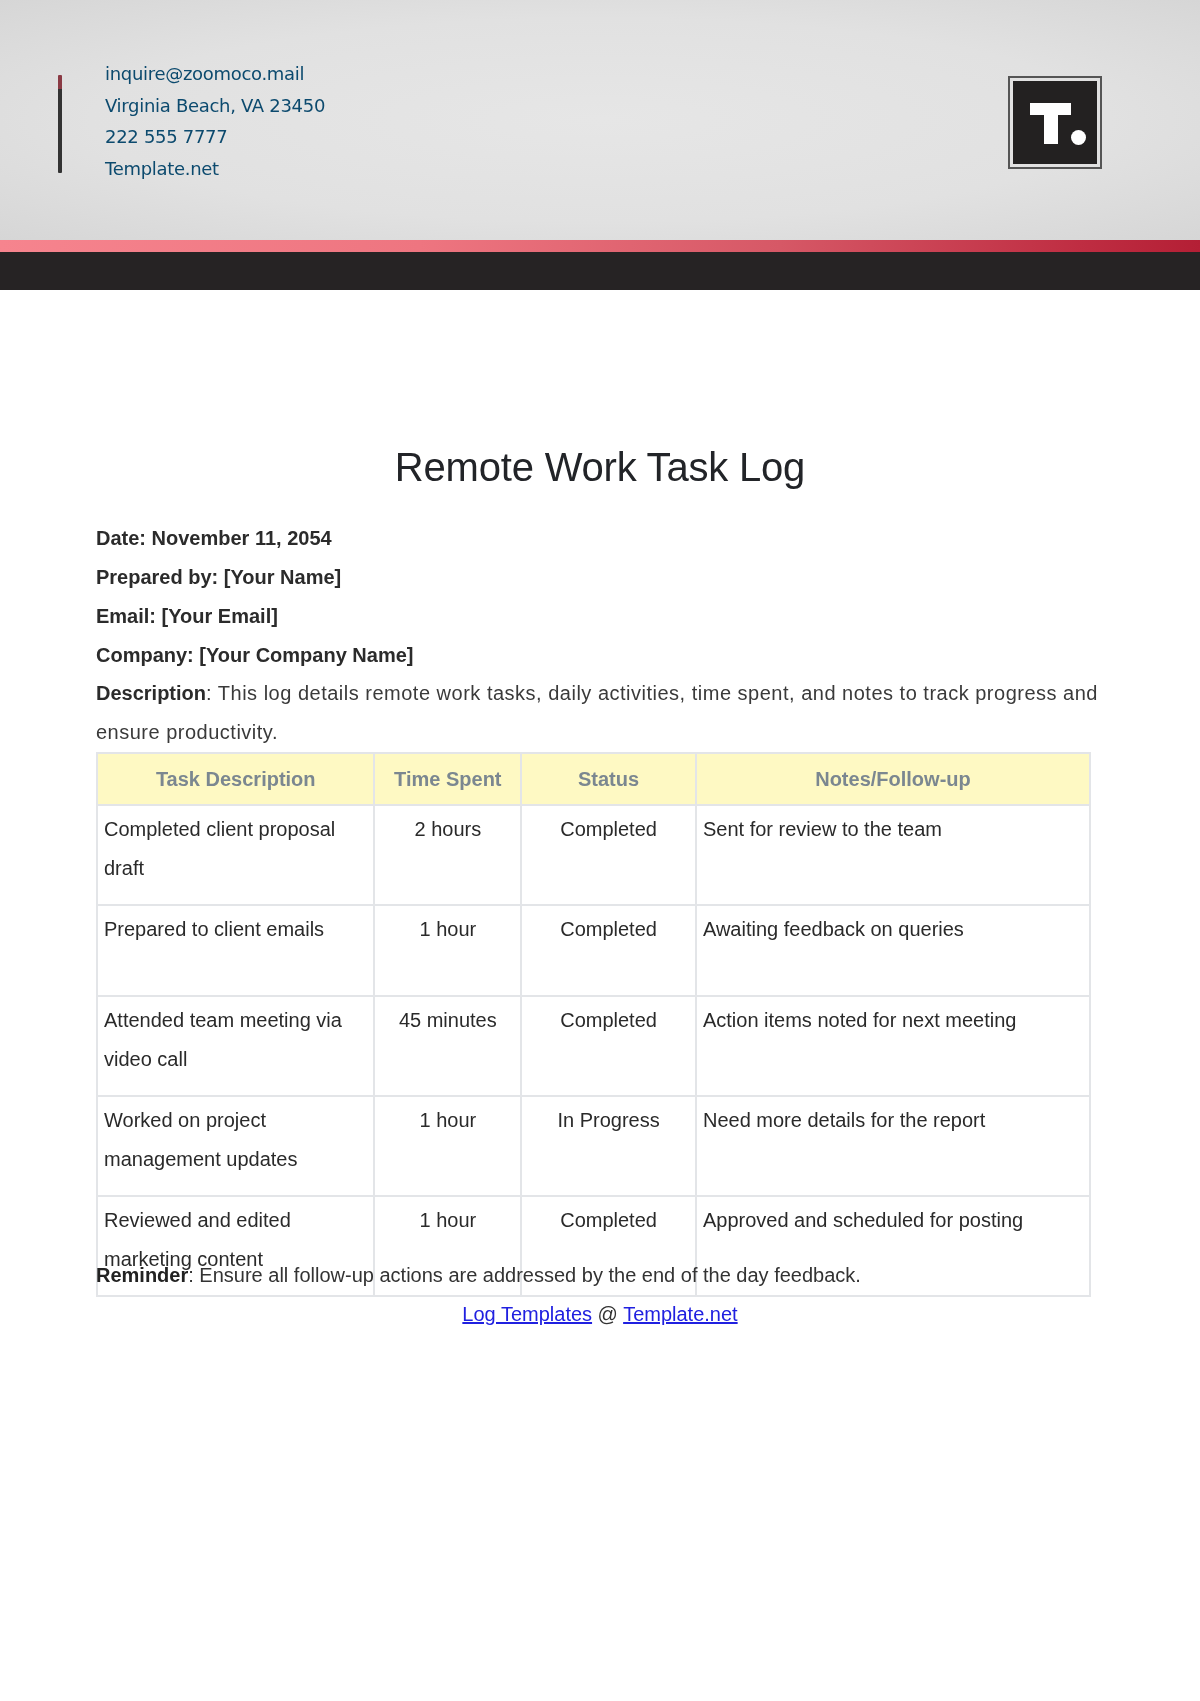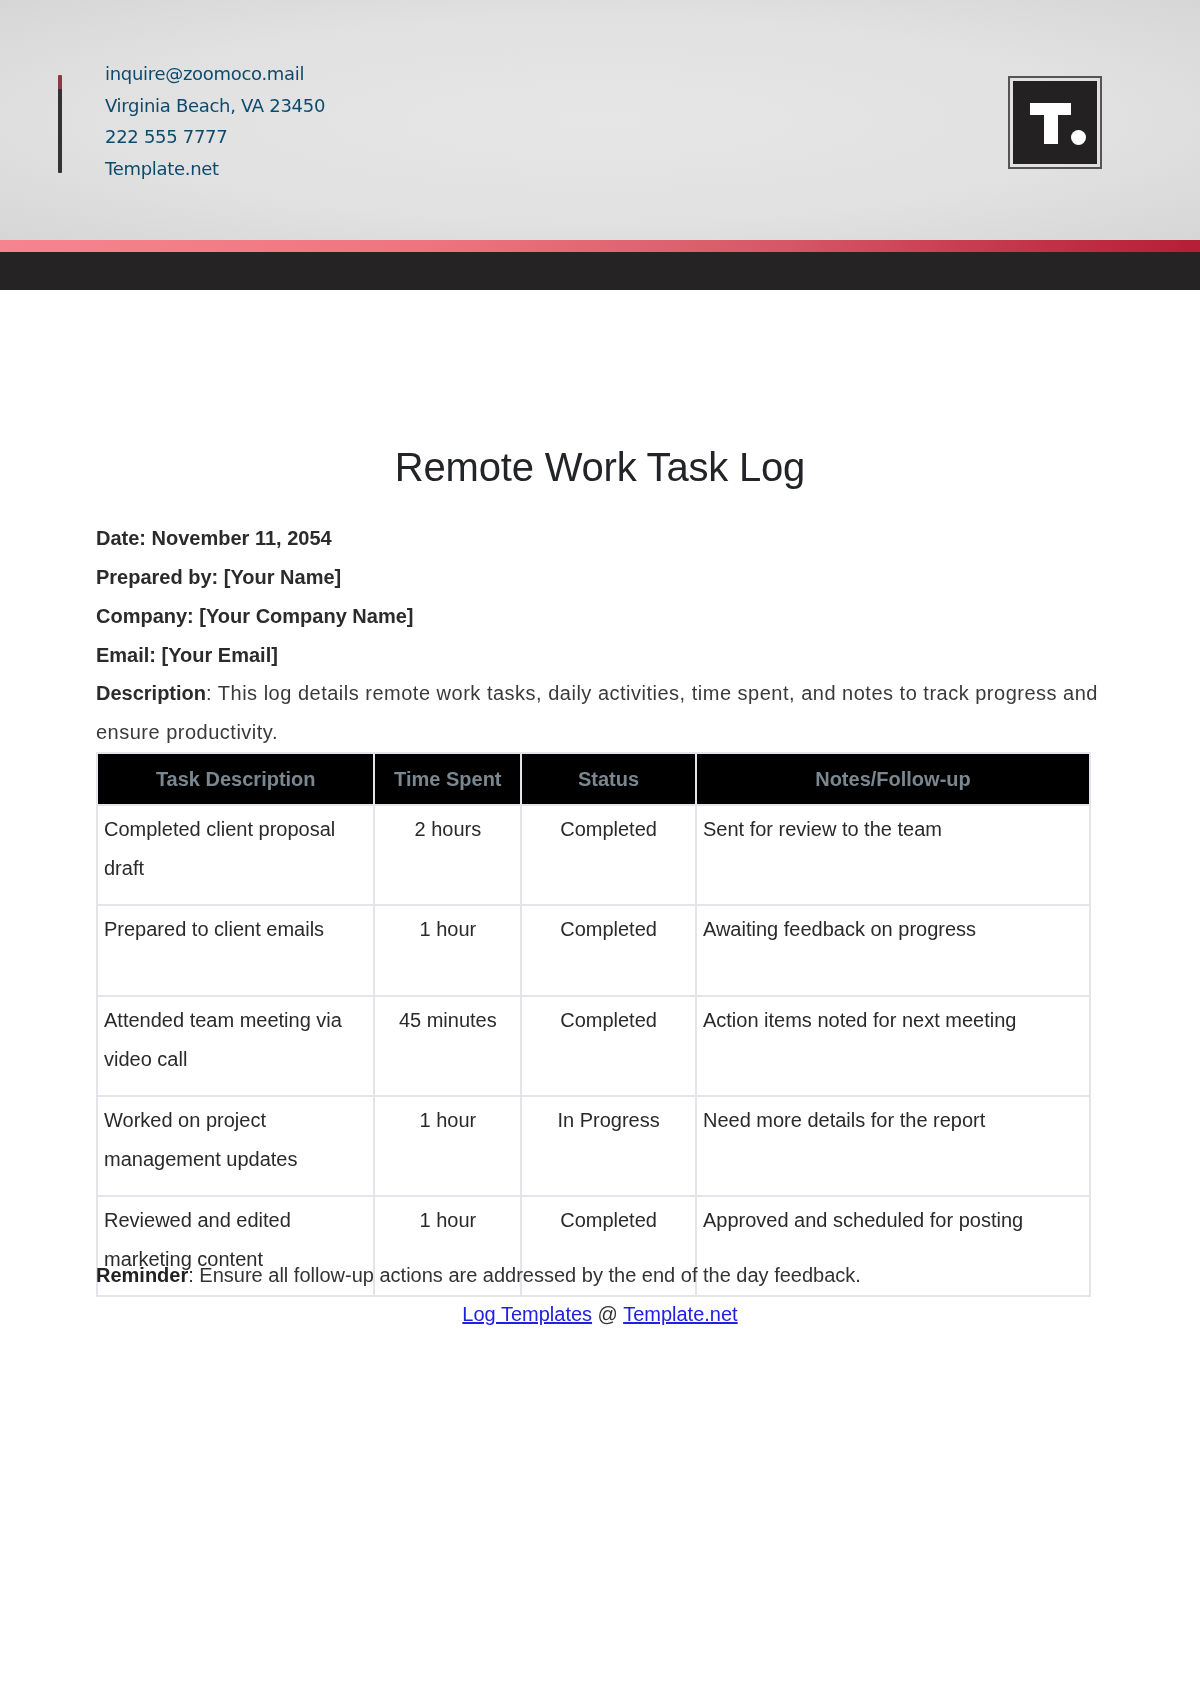--- a/index.html
+++ b/index.html
@@ -51,21 +51,21 @@
     .meta .line { height: 39px; line-height: 32px; font-weight: bold; white-space: nowrap; }
     .meta .desc { line-height: 39px; text-align: justify; margin-top: -4px; }
     .meta .desc b { font-weight: bold; }
     .meta .desc span.txt { color: #3a3a3a; letter-spacing: 0.5px; }
 
     table.log {
       position: absolute; left: 96px; top: 752px; width: 995px;
       border-collapse: collapse; font-size: 20px; color: #2a2a2a;
     }
     table.log th {
-      background: #000000; color: #7b8790; font-weight: bold; height: 52px;
+      background: #fef9c3; color: #7b8790; font-weight: bold; height: 52px;
       border: 2px solid #e3e5e8; text-align: center; font-size: 20px;
     }
     table.log td {
       border: 2px solid #e3e5e8; vertical-align: top; line-height: 39px;
       padding: 4px 6px 16px 6px; height: 91px;
     }
     table.log td.c { text-align: center; }
     col.c1 { width: 278px; } col.c2 { width: 147px; } col.c3 { width: 175px; } col.c4 { width: 395px; }
 
     .reminder {
@@ -98,22 +98,22 @@
     <div class="logo-t-stem"></div>
     <div class="logo-dot"></div>
   </div>
 </div>
 
 <h1 class="title">Remote Work Task Log</h1>
 
 <div class="meta">
   <div class="line">Date: November 11, 2054</div>
   <div class="line">Prepared by: [Your Name]</div>
+  <div class="line">Email: [Your Email]</div>
   <div class="line">Company: [Your Company Name]</div>
-  <div class="line">Email: [Your Email]</div>
   <div class="desc"><b>Description</b><span class="txt">: This log details remote work tasks, daily activities, time spent, and notes to track progress and ensure productivity.</span></div>
 </div>
 
 <table class="log">
   <colgroup>
       <col class="c1">
       <col class="c2">
       <col class="c3">
       <col class="c4">
     </colgroup>
@@ -129,21 +129,21 @@
     <tr>
       <td>Completed client proposal draft</td>
       <td class="c">2 hours</td>
       <td class="c">Completed</td>
       <td>Sent for review to the team</td>
     </tr>
     <tr>
       <td>Prepared to client emails</td>
       <td class="c">1 hour</td>
       <td class="c">Completed</td>
-      <td>Awaiting feedback on progress</td>
+      <td>Awaiting feedback on queries</td>
     </tr>
     <tr>
       <td>Attended team meeting via video call</td>
       <td class="c">45 minutes</td>
       <td class="c">Completed</td>
       <td>Action items noted for next meeting</td>
     </tr>
     <tr>
       <td>Worked on project management updates</td>
       <td class="c">1 hour</td>

